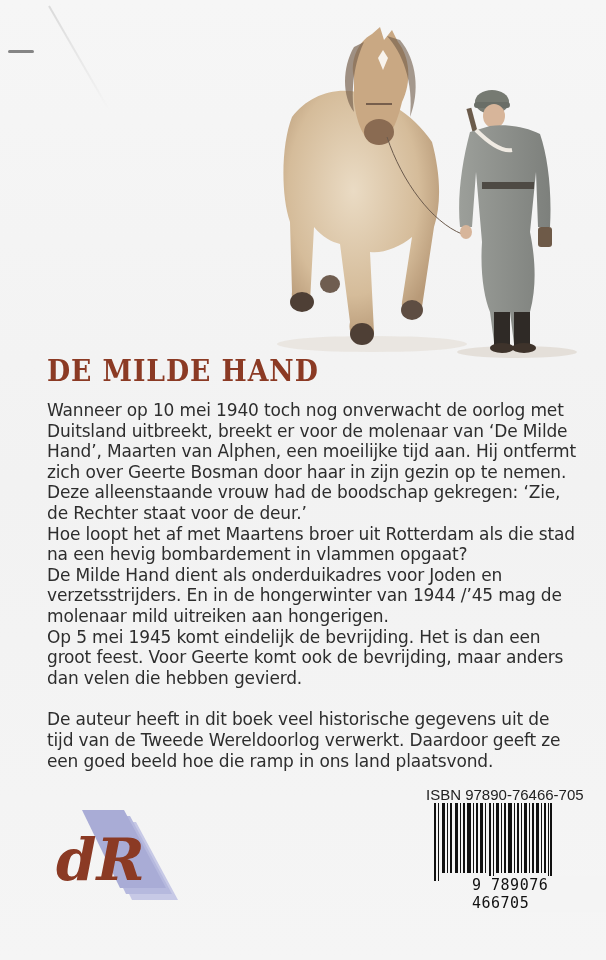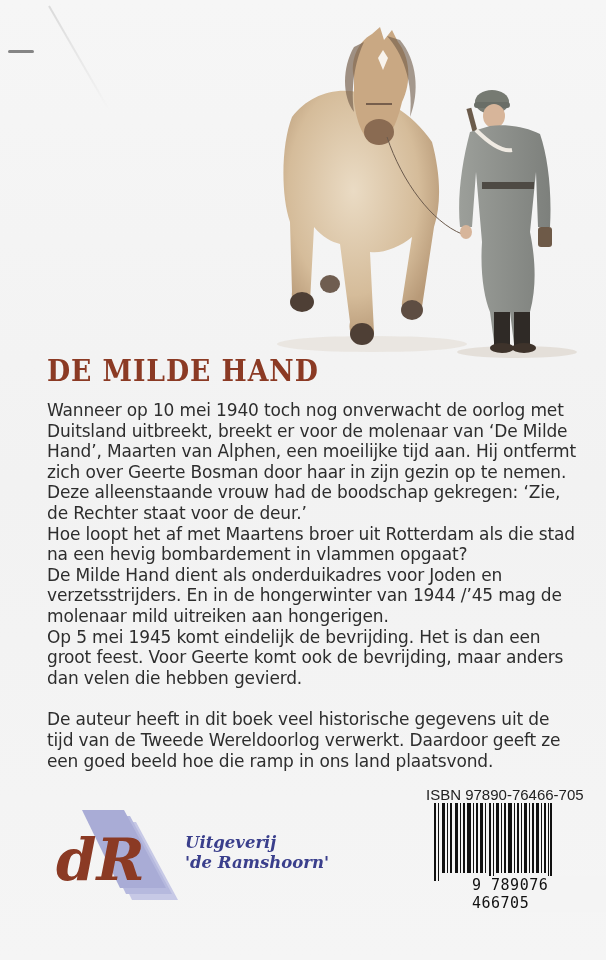--- a/index.html
+++ b/index.html
@@ -126,24 +126,20 @@
     <p>De auteur heeft in dit boek veel historische gegevens uit de tijd van de Tweede Wereldoorlog verwerkt. Daardoor geeft ze een goed beeld hoe die ramp in ons land plaatsvond.</p>
   </div>
 
   <svg class="logo" viewBox="0 0 130 96">
     <polygon points="42,14 84,14 126,92 80,92" fill="#c7c9e6"></polygon>
     <polygon points="36,8 78,8 120,86 74,86" fill="#b6b9de"></polygon>
     <polygon points="30,2 72,2 114,80 68,80" fill="#a9acd6"></polygon>
     <text x="4" y="72" font-family="DejaVu Serif, serif" font-style="italic" font-weight="bold" font-size="58" fill="#8b3a24">dR</text>
   </svg>
 
-  <div class="publisher">
-    <div>Uitgeverij</div>
-    <div>'de Ramshoorn'</div>
-  </div>
 
   <div class="isbn-label">ISBN 97890-76466-705</div>
 
   <svg class="barcode" viewBox="0 0 118 78" preserveAspectRatio="none">
     <g fill="#111">
       <rect x="0" y="0" width="2" height="78"></rect>
         <rect x="4" y="0" width="1" height="78"></rect>
       <rect x="8" y="0" width="3" height="70"></rect>
         <rect x="13" y="0" width="1" height="70"></rect>
       <rect x="16" y="0" width="2" height="70"></rect>

